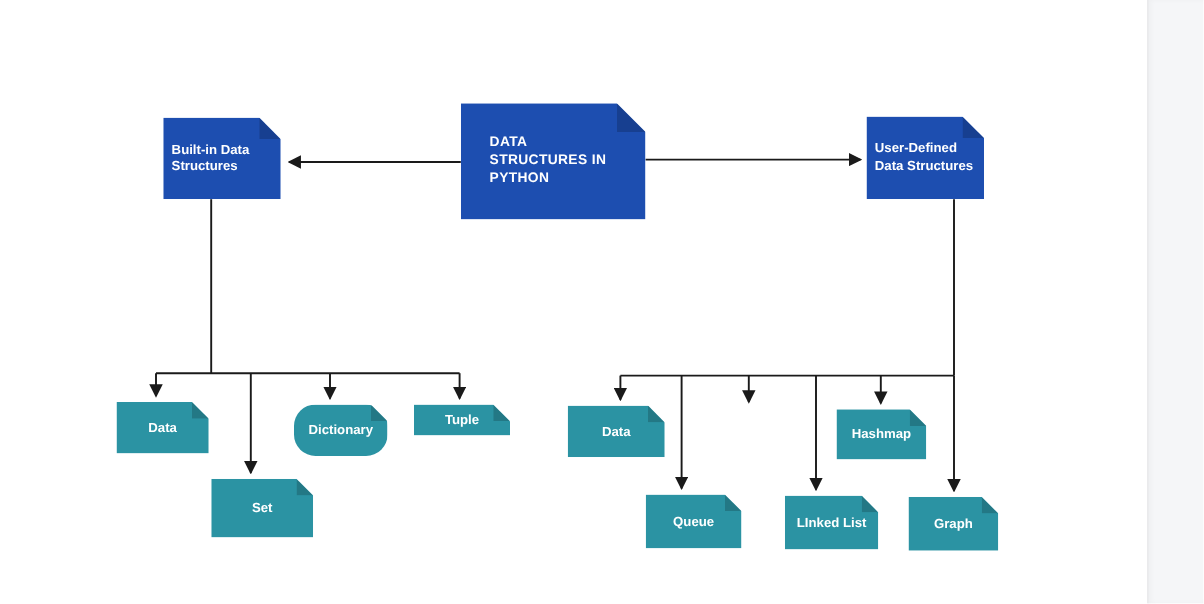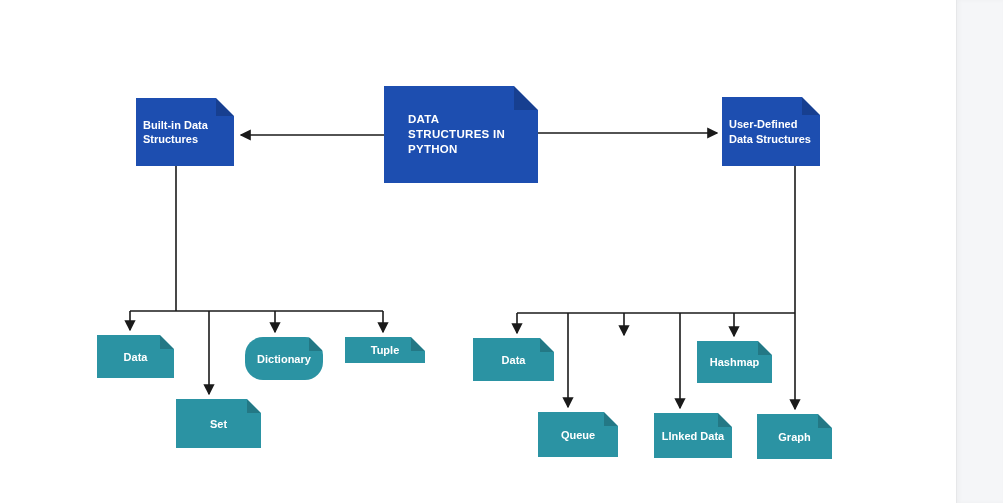--- a/index.html
+++ b/index.html
@@ -162,21 +162,21 @@
       <span>Hashmap</span>
       <i class="fold"></i>
     </div>
 
     <div class="node node-teal cut14 n-tree">
       <span>Queue</span>
       <i class="fold"></i>
     </div>
 
     <div class="node node-teal cut14 n-linkedlist">
-      <span>LInked Data</span>
+      <span>LInked List</span>
       <i class="fold"></i>
     </div>
 
     <div class="node node-teal cut14 n-graph">
       <span>Graph</span>
       <i class="fold"></i>
     </div>
 
   </div>
 

